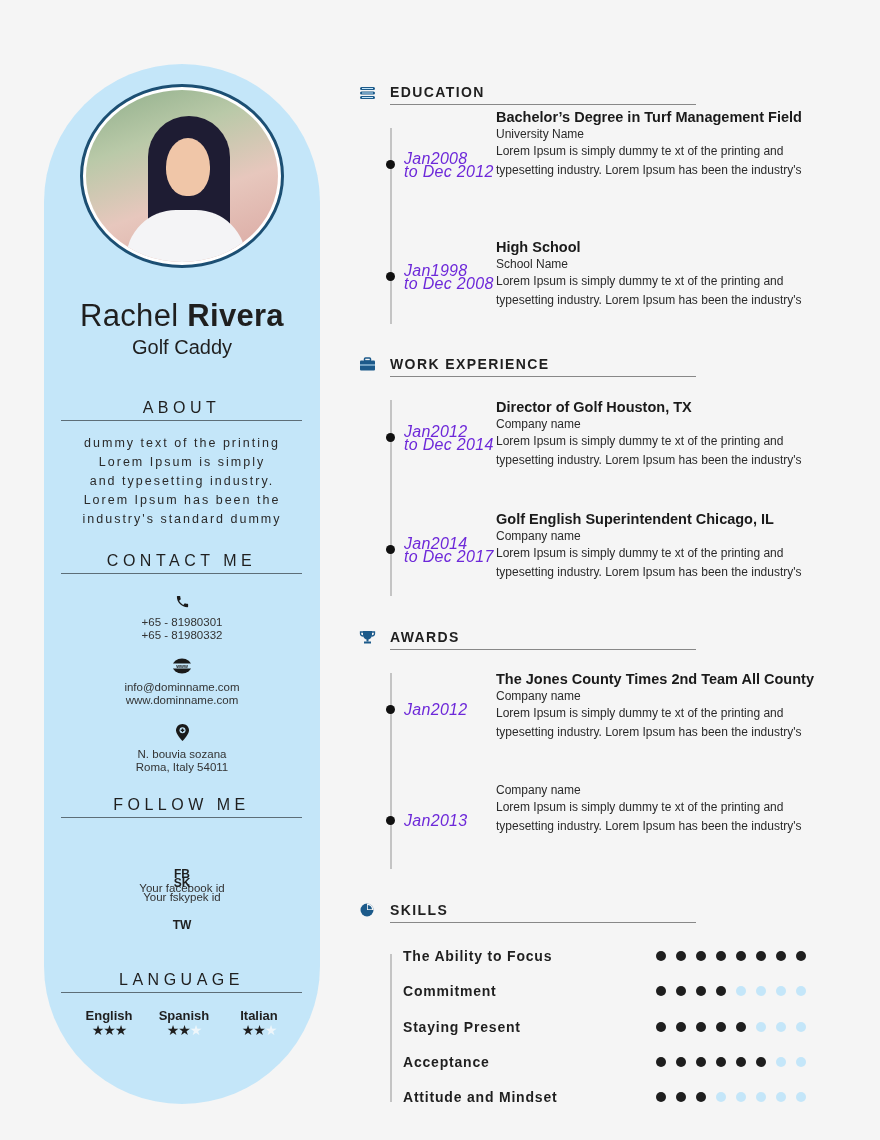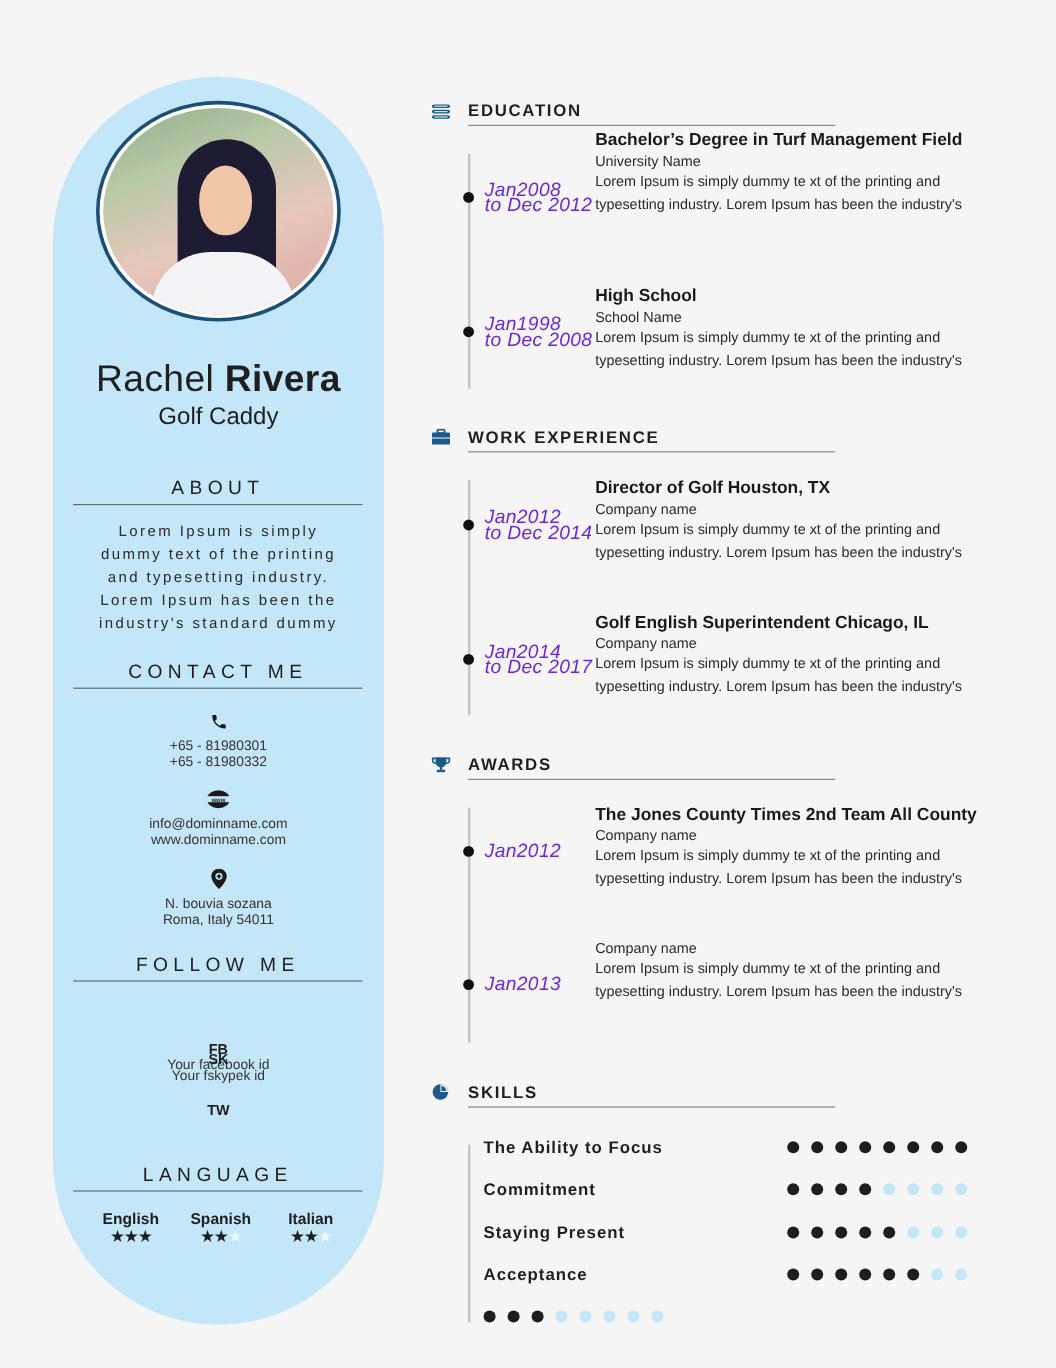--- a/index.html
+++ b/index.html
@@ -96,22 +96,22 @@
 </div>
 
 <div class="name">
   <span>Rachel</span>
   <b>Rivera</b>
 </div>
 <div class="title">Golf Caddy</div>
 
 <div class="side-h" style="top:399px;">ABOUT</div>
 <div class="about-text">
+  <div>dummy text of the printing</div>
   <div>Lorem Ipsum is simply</div>
-  <div>dummy text of the printing</div>
   <div>and typesetting industry.</div>
   <div>Lorem Ipsum has been the</div>
   <div>industry's standard dummy</div>
 </div>
 
 <div class="side-h" style="top:552px;">CONTACT ME</div>
 
 <div class="contact-block" style="top:594px;">
   <svg class="contact-icon" width="15" height="15" viewBox="0 0 24 24">
       <path fill="#1a1a1a" d="M6.6 10.8c1.4 2.8 3.8 5.1 6.6 6.6l2.2-2.2c.3-.3.7-.4 1-.2 1.1.4 2.3.6 3.6.6.6 0 1 .4 1 1V20c0 .6-.4 1-1 1C10.6 21 3 13.4 3 4c0-.6.4-1 1-1h3.5c.6 0 1 .4 1 1 0 1.3.2 2.5.6 3.6.1.3 0 .7-.2 1L6.6 10.8z"></path>
@@ -322,20 +322,21 @@
       <span class="dot on"></span>
       <span class="dot on"></span>
       <span class="dot on"></span>
       <span class="dot on"></span>
       <span class="dot on"></span>
       <span class="dot off"></span>
       <span class="dot off"></span>
     </span>
 </div>
 <div class="skill-row" style="top:1088px;">
+  <span class="skill-name">Attitude and Mindset</span>
   <span class="dots">
       <span class="dot on"></span>
       <span class="dot on"></span>
       <span class="dot on"></span>
       <span class="dot off"></span>
       <span class="dot off"></span>
       <span class="dot off"></span>
       <span class="dot off"></span>
       <span class="dot off"></span>
     </span>

